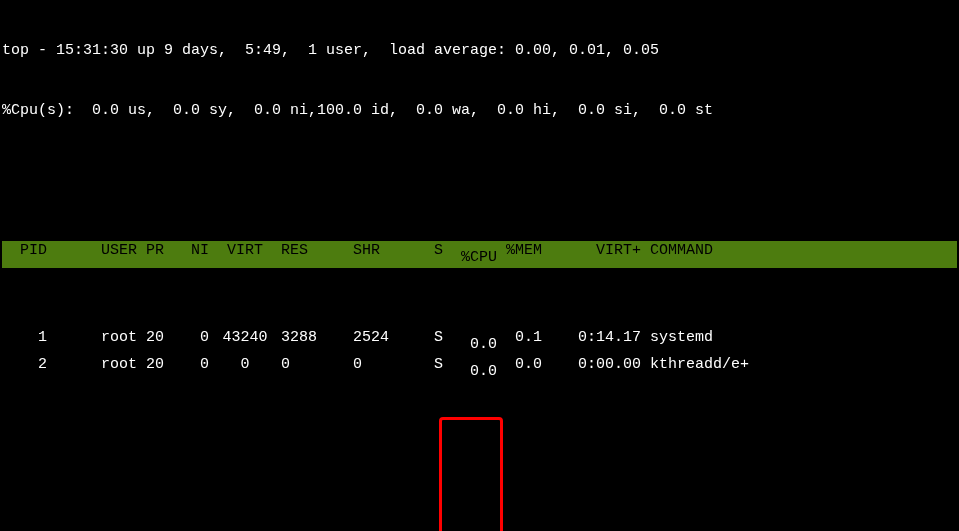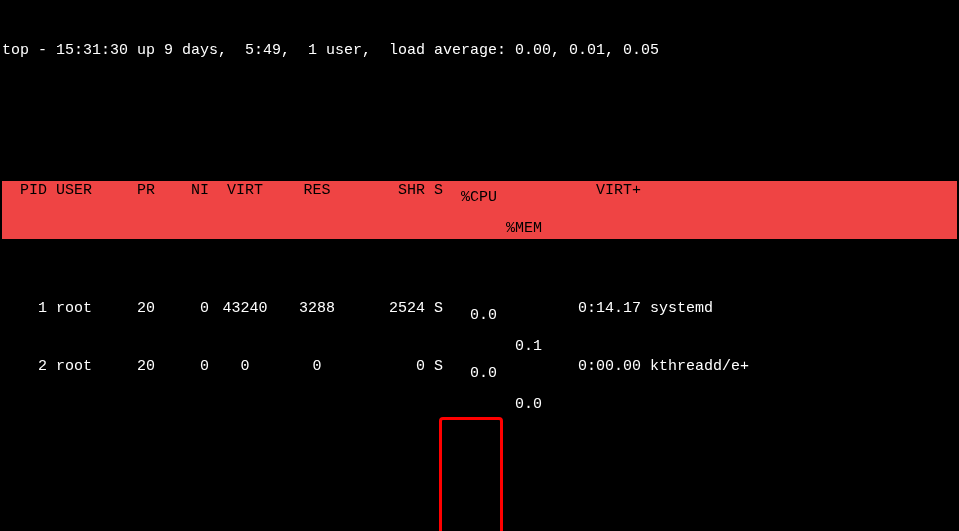--- a/index.html
+++ b/index.html
@@ -12,64 +12,66 @@
     line-height: 20px;
     width: 959px;
     height: 531px;
     overflow: hidden;
   }
   .terminal {
     padding: 1px 2px;
     white-space: pre;
   }
   .header-row {
-    background: #ef4444;
+    background: #4d7c0f;
     color: #000;
   }
   .row {
     display: flex;
   }
   .cell { display: inline-block; }
   
   .c-pid  { width: 5ch;  text-align: right; }
-  .c-user { width: 9ch;  text-align: left; padding-left: 1ch; }
-  .c-pr   { width: 4ch;  text-align: left; }
+  .c-user { width: 9ch;  text-align: right; padding-left: 1ch; }
+  .c-pr   { width: 4ch;  text-align: center; }
   .c-ni   { width: 4ch;  text-align: right; }
   .c-virt { width: 8ch;  text-align: center; }
-  .c-res  { width: 8ch;  text-align: center; }
-  .c-shr  { width: 8ch;  text-align: right; }
+  .c-res  { width: 8ch;  text-align: left; }
+  .c-shr  { width: 8ch;  text-align: left; }
   .c-s    { width: 2ch;  text-align: right; }
   .c-cpu  { width: 6ch;  text-align: right; margin-top: 7px; }
-  .c-mem  { width: 5ch;  text-align: right; margin-top: 38px; }
+  .c-mem  { width: 5ch;  text-align: right; }
   .c-time { width: 11ch; text-align: right; }
   .c-cmd  { flex: 1; text-align: left; padding-left: 1ch; }
   .highlight-box {
     position: absolute;
     border: 3px solid #f00;
     border-radius: 4px;
     pointer-events: none;
   }
 </style>
 </head>
 <body>
 
 <div class="terminal">
   <div>top - 15:31:30 up 9 days,  5:49,  1 user,  load average: 0.00, 0.01, 0.05</div>
+  <div>%Cpu(s):  0.0 us,  0.0 sy,  0.0 ni,100.0 id,  0.0 wa,  0.0 hi,  0.0 si,  0.0 st</div>
   <div>&nbsp;</div>
 
   <div class="row header-row">
     <span class="cell c-pid">PID</span>
     <span class="cell c-user">USER</span>
     <span class="cell c-pr">PR</span>
     <span class="cell c-ni">NI</span>
     <span class="cell c-virt">VIRT</span>
     <span class="cell c-res">RES</span>
     <span class="cell c-shr">SHR</span>
     <span class="cell c-s">S</span>
     <span class="cell c-cpu">%CPU</span>
     <span class="cell c-mem">%MEM</span>
     <span class="cell c-time">VIRT+</span>
+    <span class="cell c-cmd">COMMAND</span>
   </div>
 
   <div id="process-list"><div class="row"><span class="cell c-pid">1</span><span class="cell c-user">root</span><span class="cell c-pr">20</span><span class="cell c-ni">0</span><span class="cell c-virt">43240</span><span class="cell c-res">3288</span><span class="cell c-shr">2524</span><span class="cell c-s">S</span><span class="cell c-cpu">0.0</span><span class="cell c-mem">0.1</span><span class="cell c-time">0:14.17</span><span class="cell c-cmd">systemd</span></div><div class="row"><span class="cell c-pid">2</span><span class="cell c-user">root</span><span class="cell c-pr">20</span><span class="cell c-ni">0</span><span class="cell c-virt">0</span><span class="cell c-res">0</span><span class="cell c-shr">0</span><span class="cell c-s">S</span><span class="cell c-cpu">0.0</span><span class="cell c-mem">0.0</span><span class="cell c-time">0:00.00</span><span class="cell c-cmd">kthreadd/e+</span></div></div>
 </div>
 
 <div class="highlight-box" id="highlight" style="left: 439px; top: 417px; width: 58px; height: 426px;"></div>
 
 </body></html>

